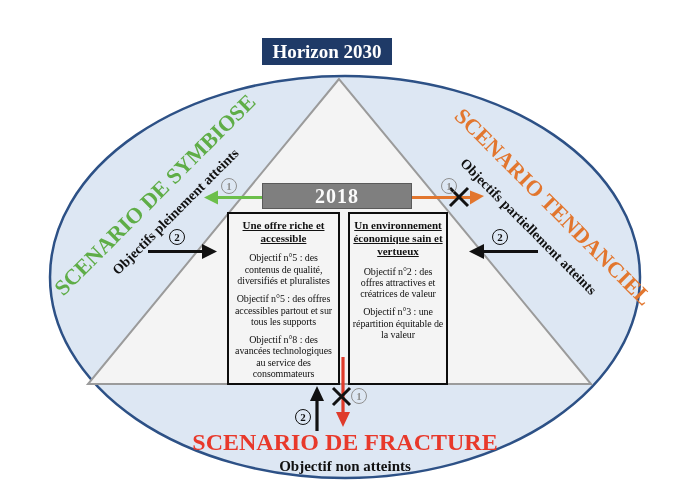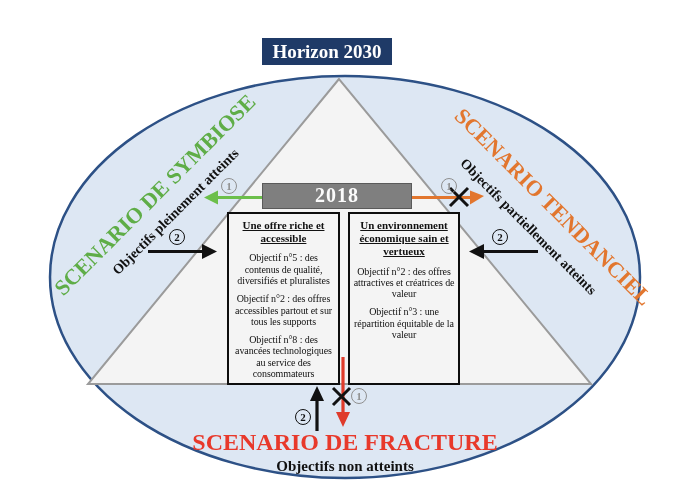--- a/index.html
+++ b/index.html
@@ -12,29 +12,29 @@
 
   .horizon-box{
     left:262px;top:38px;width:130px;height:27px;background:#1f3a67;
     color:#fff;font-weight:bold;font-size:19px;
     display:flex;align-items:center;justify-content:center;
   }
   .year-box{
     left:262px;top:183px;width:150px;height:26px;background:#7f7f7f;
     border:1px solid #5a5a5a;box-sizing:border-box;color:#fbfbfb;
     font-weight:bold;font-size:20px;letter-spacing:1px;
-    display:flex;align-items:flex-start;justify-content:center;
+    display:flex;align-items:center;justify-content:center;
   }
 
   .obox{
     top:212px;height:173px;background:#f4f4f4;border:2.5px solid #0d0d0d;
     box-sizing:border-box;padding:4px 2px 2px;text-align:center;overflow:hidden;
   }
   .obox-offer{left:227px;width:113px;}
-  .obox-env{left:348px;width:112px;}
+  .obox-env{left:348px;width:100px;}
   .obox .btitle{font-weight:bold;text-decoration:underline;font-size:11px;line-height:1.2;margin:1px 0 0;}
   .obox p.obj{font-size:10px;line-height:1.13;margin:7px 0 0;letter-spacing:-0.1px;}
 
   .rot{white-space:nowrap;font-weight:bold;}
   .scn-sym{left:155px;top:195px;color:#5fad47;font-size:22px;transform:translate(-50%,-50%) rotate(-45deg);}
   .sub-sym{left:176px;top:212px;font-size:14px;color:#111;transform:translate(-50%,-50%) rotate(-45deg);}
   .scn-ten{left:553px;top:207px;color:#e2762e;font-size:22px;transform:translate(-50%,-50%) rotate(45deg);}
   .sub-ten{left:528px;top:227px;font-size:14px;color:#111;transform:translate(-50%,-50%) rotate(45deg);}
   .scn-fra{left:345px;top:442px;color:#e8392b;font-size:24px;transform:translate(-50%,-50%);white-space:nowrap;font-weight:bold;}
   .sub-fra{left:345px;top:466px;color:#111;font-size:15px;transform:translate(-50%,-50%);white-space:nowrap;font-weight:bold;}
@@ -90,38 +90,38 @@
     <span>Horizon 2030</span>
   </div>
 
   <div class="abs year-box">
     <span>2018</span>
   </div>
 
   <div class="abs obox obox-offer">
     <div class="btitle">Une offre riche et accessible</div>
     <p class="obj">Objectif n°5 : des contenus de qualité, diversifiés et pluralistes</p>
-    <p class="obj">Objectif n°2 : des offres accessibles partout et sur tous les supports</p>
+    <p class="obj">Objectif n°5 : des offres accessibles partout et sur tous les supports</p>
     <p class="obj">Objectif n°8 : des avancées technologiques au service des consommateurs</p>
   </div>
 
   <div class="abs obox obox-env">
     <div class="btitle">Un environnement économique sain et vertueux</div>
     <p class="obj">Objectif n°2 : des offres attractives et créatrices de valeur</p>
     <p class="obj">Objectif n°3 : une répartition équitable de la valeur</p>
   </div>
 
   <div class="abs rot scn-sym">SCENARIO DE SYMBIOSE</div>
   <div class="abs rot sub-sym">Objectifs pleinement atteints</div>
 
   <div class="abs rot scn-ten">SCENARIO TENDANCIEL</div>
   <div class="abs rot sub-ten">Objectifs partiellement atteints</div>
 
   <div class="abs scn-fra">SCENARIO DE FRACTURE</div>
-  <div class="abs sub-fra">Objectifs non atteints</div>
+  <div class="abs sub-fra">Objectif non atteints</div>
 
   <div class="abs circ gray c1l">1</div>
   <div class="abs circ black c2l">2</div>
   <div class="abs circ gray c1r">1</div>
   <div class="abs circ black c2r">2</div>
   <div class="abs circ gray c1b">1</div>
   <div class="abs circ black c2b">2</div>
 
 </div>
 

